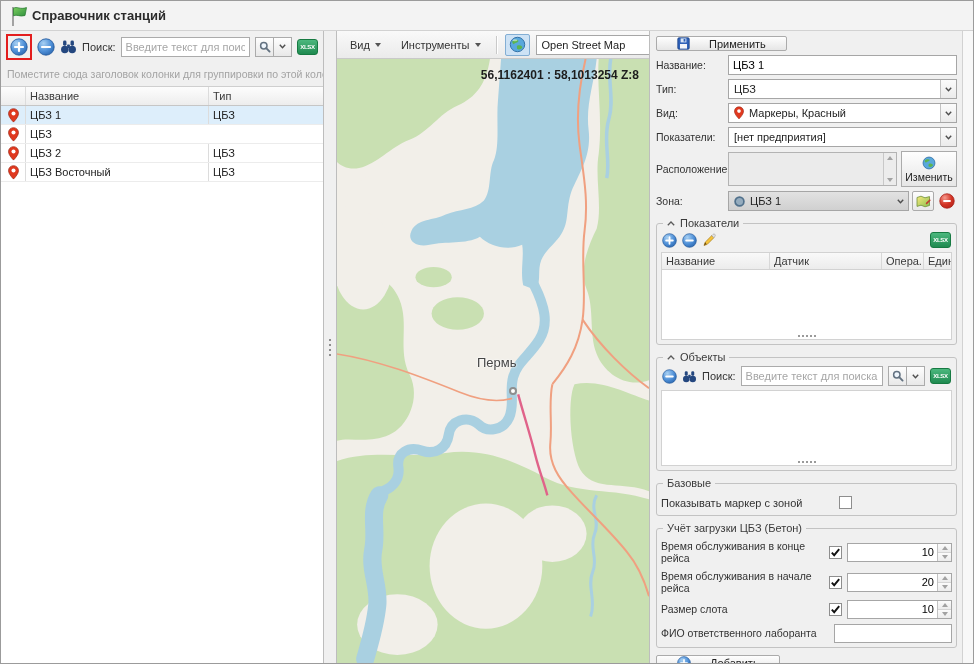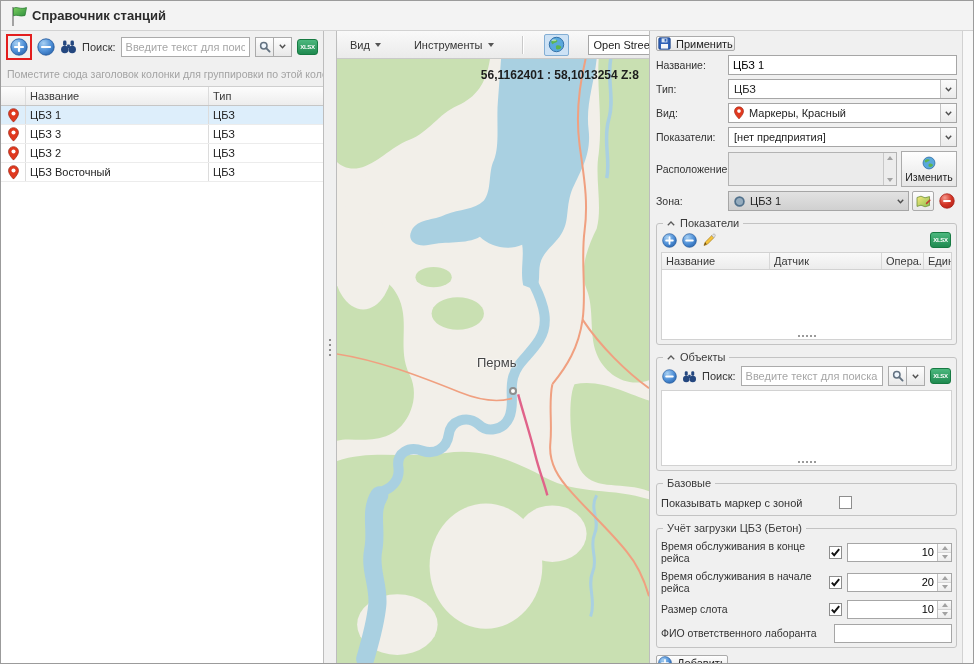--- a/index.html
+++ b/index.html
@@ -26,40 +26,40 @@
 .gc-i{width:25px;flex:none;border-right:1px solid #dcdcdc;display:flex;align-items:center;justify-content:center;}
 .gc-n{width:183px;flex:none;border-right:1px solid #dcdcdc;padding:3px 0 0 4px;overflow:hidden;white-space:nowrap;}
 .gc-t{flex:1;padding:3px 0 0 4px;overflow:hidden;white-space:nowrap;}
 .grow{height:19px;flex:none;display:flex;background:#fff;border-bottom:1px solid #ececec;cursor:pointer;}
 .grow.selected{background:#ddeefb;}
 
 .split{width:13px;flex:none;background:#f0f0f0;border-right:1px solid #bdbdbd;display:flex;flex-direction:column;align-items:center;justify-content:center;gap:3px;cursor:col-resize;}
 .split i{width:2px;height:2px;background:#8f8f8f;}
 
 .mp{flex:1;display:flex;flex-direction:column;min-width:0;}
-.mp-tb{height:28px;flex:none;display:flex;align-items:center;gap:19px;padding:0 6px;background:linear-gradient(#f9f9f9,#ebebeb);border-bottom:1px solid #c9c9c9;}
+.mp-tb{height:28px;flex:none;display:flex;align-items:center;gap:6px;padding:0 6px;background:linear-gradient(#f9f9f9,#ebebeb);border-bottom:1px solid #c9c9c9;}
 .tbtn{display:flex;align-items:center;gap:5px;padding:3px 7px;color:#333;cursor:pointer;border-radius:2px;}
 .dtri{width:0;height:0;border-left:3.5px solid transparent;border-right:3.5px solid transparent;border-top:4px solid #555;}
 .tsep{width:1px;height:18px;background:#c9c9c9;box-shadow:1px 0 0 #fff;margin:0 2px;flex:none;}
 .globeb{width:25px;height:22px;flex:none;border:1px solid #83aed4;background:#cde2f5;border-radius:2px;display:flex;align-items:center;justify-content:center;cursor:pointer;}
 .combo{height:20px;border:1px solid #a6a6a6;background:#fff;display:flex;align-items:center;cursor:pointer;}
 .prov{width:130px;flex:none;}
 .cval{flex:1;padding:0 5px;white-space:nowrap;overflow:hidden;display:flex;align-items:center;gap:5px;min-width:0;}
 .carr{width:16px;align-self:stretch;flex:none;border-left:1px solid #c2c2c2;background:linear-gradient(#fbfbfb,#ebebeb);display:flex;align-items:center;justify-content:center;}
 .ovf{margin-left:auto;margin-right:4px;cursor:pointer;display:flex;}
 .canvas{flex:1;position:relative;min-height:0;background:#f2efe9;overflow:hidden;}
 .canvas svg.map{position:absolute;inset:0;width:100%;height:100%;}
 .coords{position:absolute;top:9px;right:10px;font-size:12px;font-weight:bold;color:#1d1d1d;}
 .city{position:absolute;top:296px;left:140px;font-size:13px;color:#454545;text-shadow:0 0 2px #fff,0 0 3px #fff;}
 .citydot{position:absolute;top:328px;left:172px;width:8px;height:8px;border-radius:50%;background:#fff;border:2px solid #8e8e8e;}
 
 .rp{width:324px;flex:none;display:flex;background:#f0f0f0;border-left:1px solid #bdbdbd;min-width:0;}
 .rpf{flex:1;min-width:0;padding:5px 5px 4px 6px;display:flex;flex-direction:column;}
 .rps{width:11px;flex:none;border-left:1px solid #d2d2d2;background:#f8f8f8;}
-.btn{display:inline-flex;align-items:center;gap:5px;padding:0 1px;height:21px;border:1px solid #ababab;border-radius:2px;background:linear-gradient(#fefefe,#e6e6e6);color:#222;cursor:pointer;align-self:flex-start;white-space:nowrap;}
+.btn{display:inline-flex;align-items:center;gap:19px;padding:0 20px;height:21px;border:1px solid #ababab;border-radius:2px;background:linear-gradient(#fefefe,#e6e6e6);color:#222;cursor:pointer;align-self:flex-start;white-space:nowrap;}
 .frow{display:flex;align-items:center;margin-top:4px;}
 .flab{width:72px;flex:none;color:#333;font-size:10.5px;white-space:nowrap;}
 .tinput{flex:1;height:20px;border:1px solid #a6a6a6;padding:0 4px;font:11px "Liberation Sans",sans-serif;min-width:0;background:#fff;}
 .zcombo{background:linear-gradient(#e2e2e2,#d0d0d0);}
 .zcombo .carr{background:none;border-left:none;}
 .locbox{flex:1;height:34px;border:1px solid #b3b3b3;background:#ebebeb;position:relative;min-width:0;}
 .locscroll{position:absolute;top:0;right:0;bottom:0;width:13px;border-left:1px solid #c8c8c8;display:flex;flex-direction:column;justify-content:space-between;align-items:center;padding:3px 0;background:#ececec;}
 .tu{width:0;height:0;border-left:3px solid transparent;border-right:3px solid transparent;border-bottom:4px solid #a2a2a2;}
 .td{width:0;height:0;border-left:3px solid transparent;border-right:3px solid transparent;border-top:4px solid #a2a2a2;}
 .chgbtn{width:56px;height:36px;margin-left:4px;flex:none;display:flex;flex-direction:column;align-items:center;justify-content:center;gap:1px;border:1px solid #ababab;border-radius:0;background:linear-gradient(#fefefe,#e6e6e6);font-size:10.5px;cursor:pointer;}
@@ -187,21 +187,20 @@
           <span class="gc-n">ЦБЗ 1</span>
           <span class="gc-t">ЦБЗ</span>
         </div>
         <div class="grow">
           <span class="gc-i">
             <svg width="11" height="15" viewBox="0 0 12 16">
                 <path d="M6,0.5 C2.9,0.5 0.5,2.9 0.5,6 C0.5,9.8 6,15.2 6,15.2 C6,15.2 11.5,9.8 11.5,6 C11.5,2.9 9.1,0.5 6,0.5 Z" fill="#e0391f" stroke="#8f1f0e" stroke-width="0.6"></path>
                 <circle cx="6" cy="5.7" r="2.2" fill="#fff"></circle>
               </svg>
           </span>
-          <span class="gc-n">ЦБЗ 3</span>
           <span class="gc-t">ЦБЗ</span>
         </div>
         <div class="grow">
           <span class="gc-i">
             <svg width="11" height="15" viewBox="0 0 12 16">
                 <path d="M6,0.5 C2.9,0.5 0.5,2.9 0.5,6 C0.5,9.8 6,15.2 6,15.2 C6,15.2 11.5,9.8 11.5,6 C11.5,2.9 9.1,0.5 6,0.5 Z" fill="#e0391f" stroke="#8f1f0e" stroke-width="0.6"></path>
                 <circle cx="6" cy="5.7" r="2.2" fill="#fff"></circle>
               </svg>
           </span>
           <span class="gc-n">ЦБЗ 2</span>

